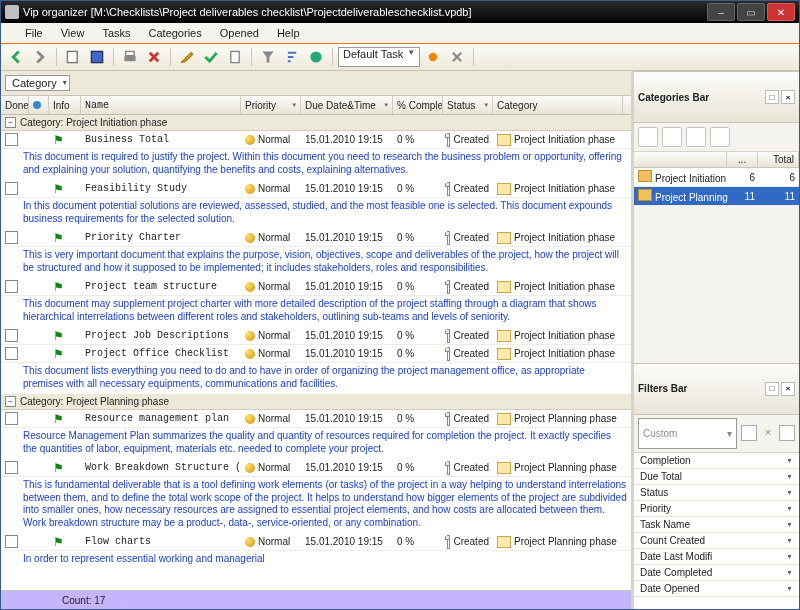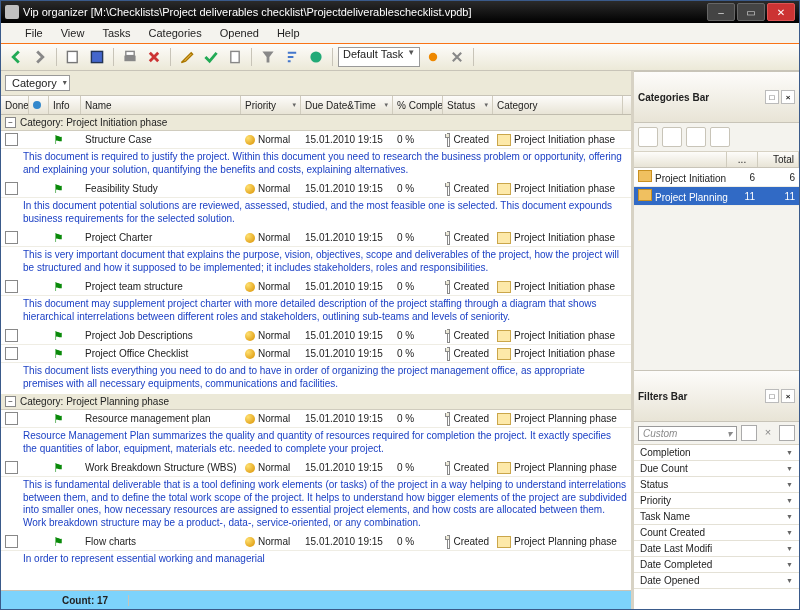--- a/index.html
+++ b/index.html
@@ -48,25 +48,25 @@
   .row .check { width:11px; height:11px; border:1px solid #888; background:#fff; }
 
   .desc { color:#1a3fc4; font-size:10px; padding:2px 4px 4px 22px; line-height:1.25; }
 
   .pill { width:10px; height:10px; border-radius:50%; display:inline-block; }
   .pill.normal { background:radial-gradient(circle at 30% 30%, #ffe070, #d99000); }
   .flag { color:#0a8a0a; font-size:12px; }
 
   
   .w-done{width:28px;} .w-flag{width:20px;} .w-info{width:32px;}
-  .w-name{width:160px;} .w-pri{width:60px;} .w-due{width:92px;}
+  .w-name{width:160px;font-family:Liberation Mono, monospace;} .w-pri{width:60px;} .w-due{width:92px;}
   .w-comp{width:50px;} .w-status{width:50px;} .w-cat{width:130px;}
 
   
-  .status { height:18px; background:#7dd3fc; border-top:1px solid #c8c4b8; display:flex; align-items:center; font-size:10px;font-weight:bold; }
+  .status { height:18px; background:#c4b5fd; border-top:1px solid #c8c4b8; display:flex; align-items:center; font-size:10px; }
   .status .seg { padding:0 20px; border-right:1px solid #c8c4b8; }
 
   
   .pane-title { height:18px; background:linear-gradient(#fdfcfa,#e8e4d6); border-top:1px solid #c8c4b8; border-bottom:1px solid #c8c4b8; display:flex; align-items:center; padding:16px 4px; font-size:10px; font-weight:bold; }
   .pane-title .sp { flex:1; }
   .pane-title .pb { width:12px; height:12px; border:1px solid #bbb; margin-left:2px; display:flex; align-items:center; justify-content:center; font-size:8px; background:#fff; }
   .pane-tools { height:24px; display:flex; align-items:center; padding:2px 4px; gap:4px; border-bottom:1px solid #d7d2c4; }
   .pane-tools .pt { width:18px; height:18px; border:1px solid #c8c4b8; background:#fff; border-radius:2px; }
 
   .cat-table { background:#fff; }
@@ -75,21 +75,21 @@
   .cat-row { display:flex; font-size:10px; border-bottom:1px solid #efede4; align-items:center; }
   .cat-row.sel { background:#316ac5; color:#fff; }
   .cat-row div { padding:2px 4px; }
   .cat-row .ic { width:12px; height:10px; background:#f0c060; border:1px solid #c99020; display:inline-block; margin-right:3px; }
 
   .filters { background:#fff; flex:1; }
   .filter-row { display:flex; align-items:center; border-bottom:1px solid #e4e1d6; font-size:10px; padding:2px 6px; justify-content:space-between; }
   .filter-row .fdd { font-size:7px; color:#666; }
 
   .custom-row { display:flex; align-items:center; padding:3px 4px; gap:4px; border-bottom:1px solid #d7d2c4; }
-  .custom-row .cdrop { flex:1; border:1px solid #999; background:#fff; color:#8a8a8a; padding:1px 4px; font-size:10px; display:flex; justify-content:space-between;font-style:italic; }
+  .custom-row .cdrop { flex:1; border:1px solid #999; background:#fff; color:#8a8a8a; padding:9px 4px; font-size:10px; display:flex; justify-content:space-between; }
   .custom-row .cb { width:14px; height:14px; }
 
   ::-webkit-scrollbar { width:14px; }
   ::-webkit-scrollbar-track { background:#ece9d8; }
   ::-webkit-scrollbar-thumb { background:#c8c4b8; border:1px solid #a8a494; }
   .docicon { width:10px; height:12px; background:#fff; border:1px solid #888; display:inline-block; position:relative; }
   .docicon::before { content:""; position:absolute; top:0; right:0; width:3px; height:3px; background:#ece9d8; border-left:1px solid #888; border-bottom:1px solid #888; }
   .foldicon { width:12px; height:10px; background:#fde9a9; border:1px solid #caa64a; display:inline-block; }
 </style>
 </head>
@@ -245,21 +245,21 @@
               <span>Category: Project Initiation phase</span>
             </div>
             <div class="row">
               <div class="c w-done">
                 <span class="check"></span>
               </div>
               <div class="c w-flag"></div>
               <div class="c w-info">
                 <span class="flag">⚑</span>
               </div>
-              <div class="c w-name">Structure Case</div>
+              <div class="c w-name">Business Total</div>
               <div class="c w-pri"><span class="pill normal"></span>Normal</div>
               <div class="c w-due">15.01.2010 19:15</div>
               <div class="c w-comp">0 %</div>
               <div class="c w-status"><span class="docicon"></span>Created</div>
               <div class="c w-cat"><span class="foldicon"></span>Project Initiation phase</div>
             </div>
             <div class="desc">This document is required to justify the project. Within this document you need to research the business problem or opportunity, offering and explaining your solution, quantifying the benefits and costs, explaining alternatives.</div>
             <div class="row">
               <div class="c w-done">
                 <span class="check"></span>
@@ -277,21 +277,21 @@
             </div>
             <div class="desc">In this document potential solutions are reviewed, assessed, studied, and the most feasible one is selected. This document expounds business requirements for the selected solution.</div>
             <div class="row">
               <div class="c w-done">
                 <span class="check"></span>
               </div>
               <div class="c w-flag"></div>
               <div class="c w-info">
                 <span class="flag">⚑</span>
               </div>
-              <div class="c w-name">Project Charter</div>
+              <div class="c w-name">Priority Charter</div>
               <div class="c w-pri"><span class="pill normal"></span>Normal</div>
               <div class="c w-due">15.01.2010 19:15</div>
               <div class="c w-comp">0 %</div>
               <div class="c w-status"><span class="docicon"></span>Created</div>
               <div class="c w-cat"><span class="foldicon"></span>Project Initiation phase</div>
             </div>
             <div class="desc">This is very important document that explains the purpose, vision, objectives, scope and deliverables of the project, how the project will be structured and how it supposed to be implemented; it includes stakeholders, roles and responsibilities.</div>
             <div class="row">
               <div class="c w-done">
                 <span class="check"></span>
@@ -449,21 +449,21 @@
         <div class="cb" style="border:1px solid #aaa;background:#fff"></div>
         <div class="cb" style="color:#888;text-align:center">×</div>
         <div class="cb" style="border:1px solid #aaa;background:#fff"></div>
       </div>
       <div class="filters" id="filters">
           <div class="filter-row">
             <span>Completion</span>
             <span class="fdd">▼</span>
           </div>
           <div class="filter-row">
-            <span>Due Count</span>
+            <span>Due Total</span>
             <span class="fdd">▼</span>
           </div>
           <div class="filter-row">
             <span>Status</span>
             <span class="fdd">▼</span>
           </div>
           <div class="filter-row">
             <span>Priority</span>
             <span class="fdd">▼</span>
           </div>

